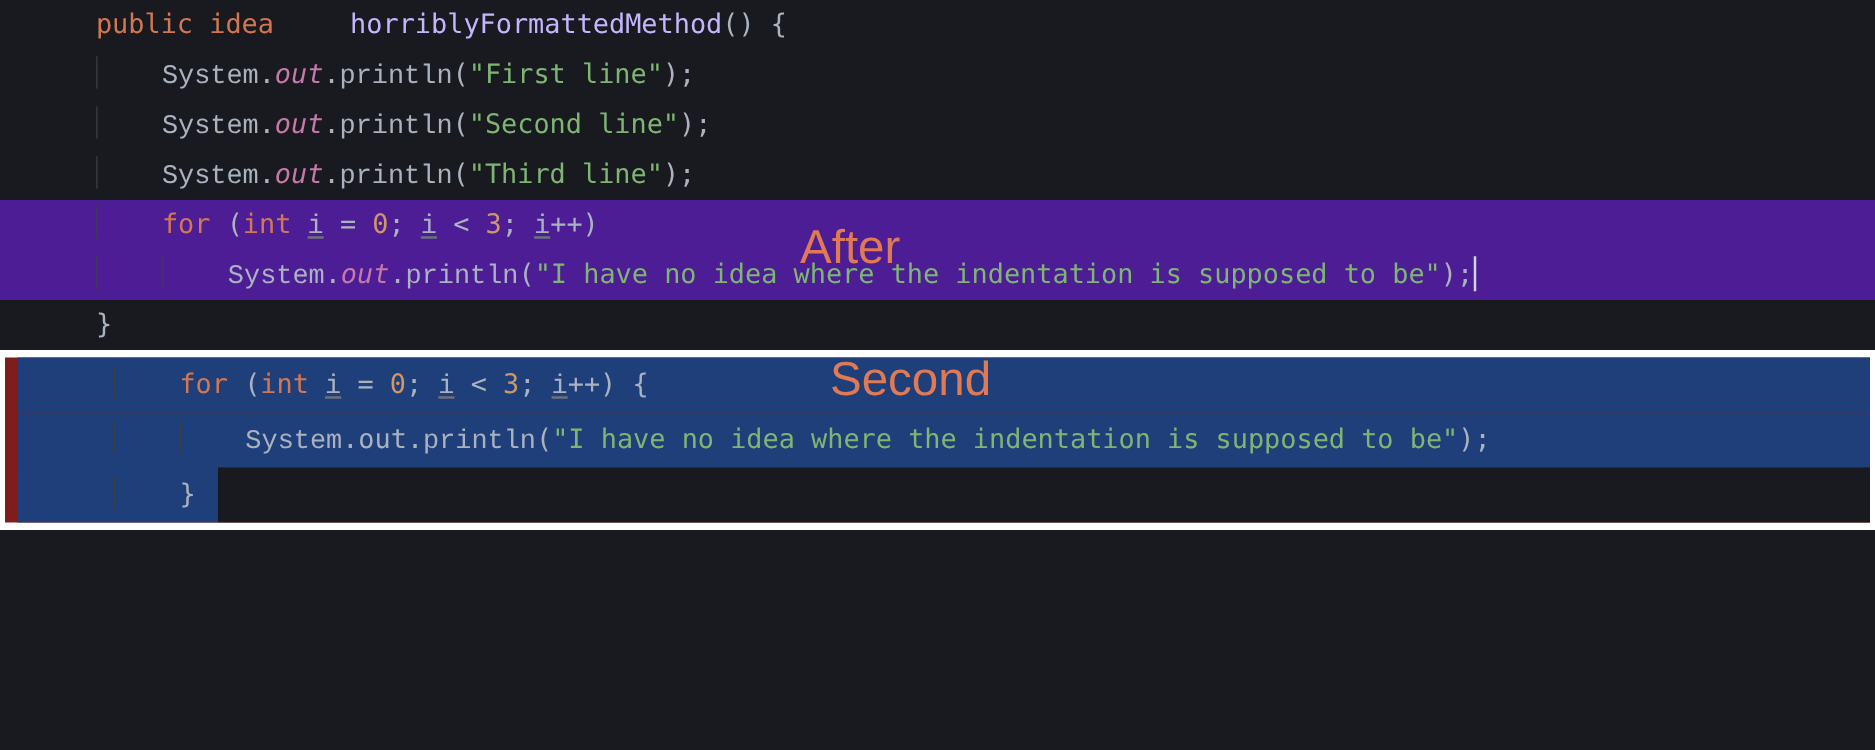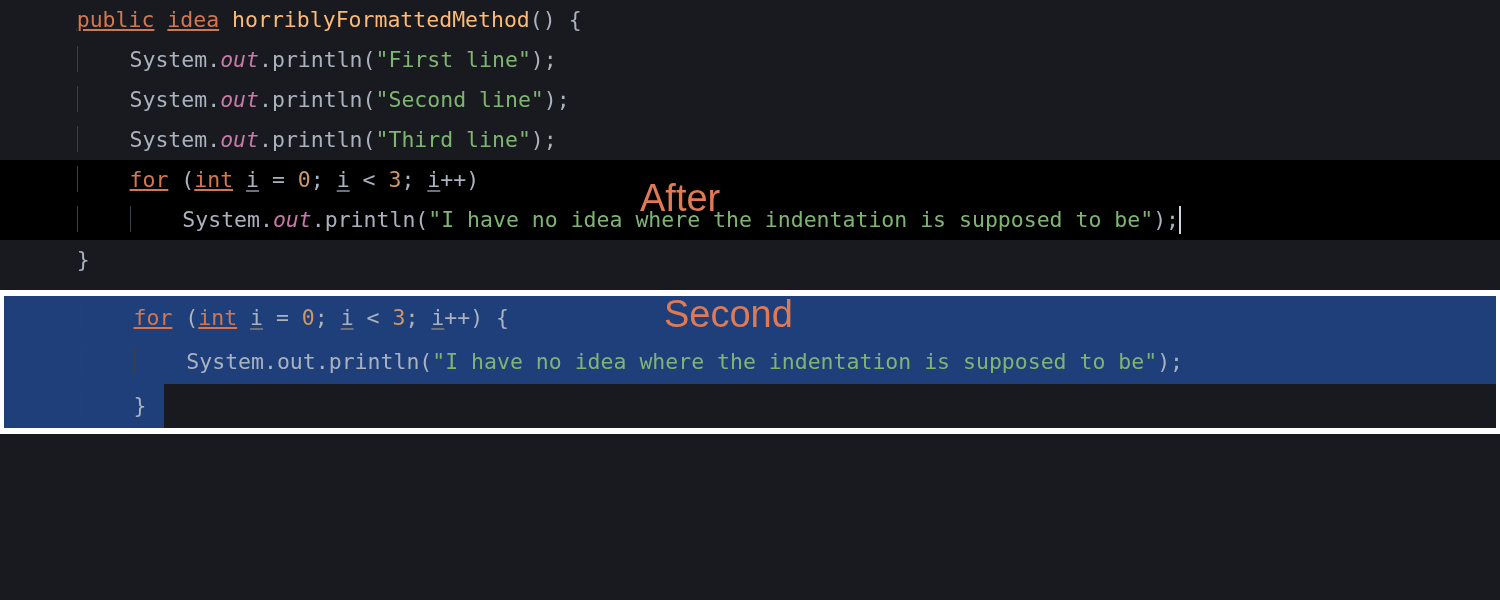--- a/index.html
+++ b/index.html
@@ -14,53 +14,53 @@
     height: 600px;
   }
   .editor { position: relative; }
   .line {
     white-space: pre;
     position: relative;
     padding-left: 12px;
     height: 40px;
   }
   .sel {
-    background: #000000;
+    background: #4c1d95;
   }
   .sel-full {
     background: #1e3f7a;
   }
   
-  .kw   { color: #d27752; text-decoration: underline; }           
-  .fn   { color: #fdba74; }           
-  .id   { color: #abb2bf; }           
+  .kw   { color: #d27752; }           
+  .fn   { color: #c4b5fd; margin-left: 48px; }           
+  .id   { color: #abb2bf; font-family: Liberation Mono, monospace; }           
   .out  { color: #c678a8; font-style: italic; } 
   .out-plain { color: #abb2bf; }      
   .str  { color: #7fb573; }           
   .num  { color: #cf9666; }           
   .pun  { color: #abb2bf; }           
   .ul   { text-decoration: underline; text-decoration-color: #6b717d; text-underline-offset: 3px; }
 
   .label {
     font-family: -apple-system, "Segoe UI", "Helvetica Neue", Arial, sans-serif;
     font-style: normal;
     color: #df7a55;
     font-size: 38px;
     font-weight: 400;
     position: absolute;
     pointer-events: none;
   }
 
   .after-wrap {
-    margin-top: 10px;
     border: 4px solid #ffffff;
     border-top-width: 6px;
     border-bottom-width: 6px;
     position: relative;
-    background: #404040;
+    background: #7f1d1d;
+    padding-left: 10px;
   }
   .after-wrap .line { height: 44px; line-height: 44px; }
 
   .vbar {
     display: inline-block;
     width: 1px;
     height: 26px;
     background: #3b3f46;
     vertical-align: middle;
     margin-bottom: 4px;

